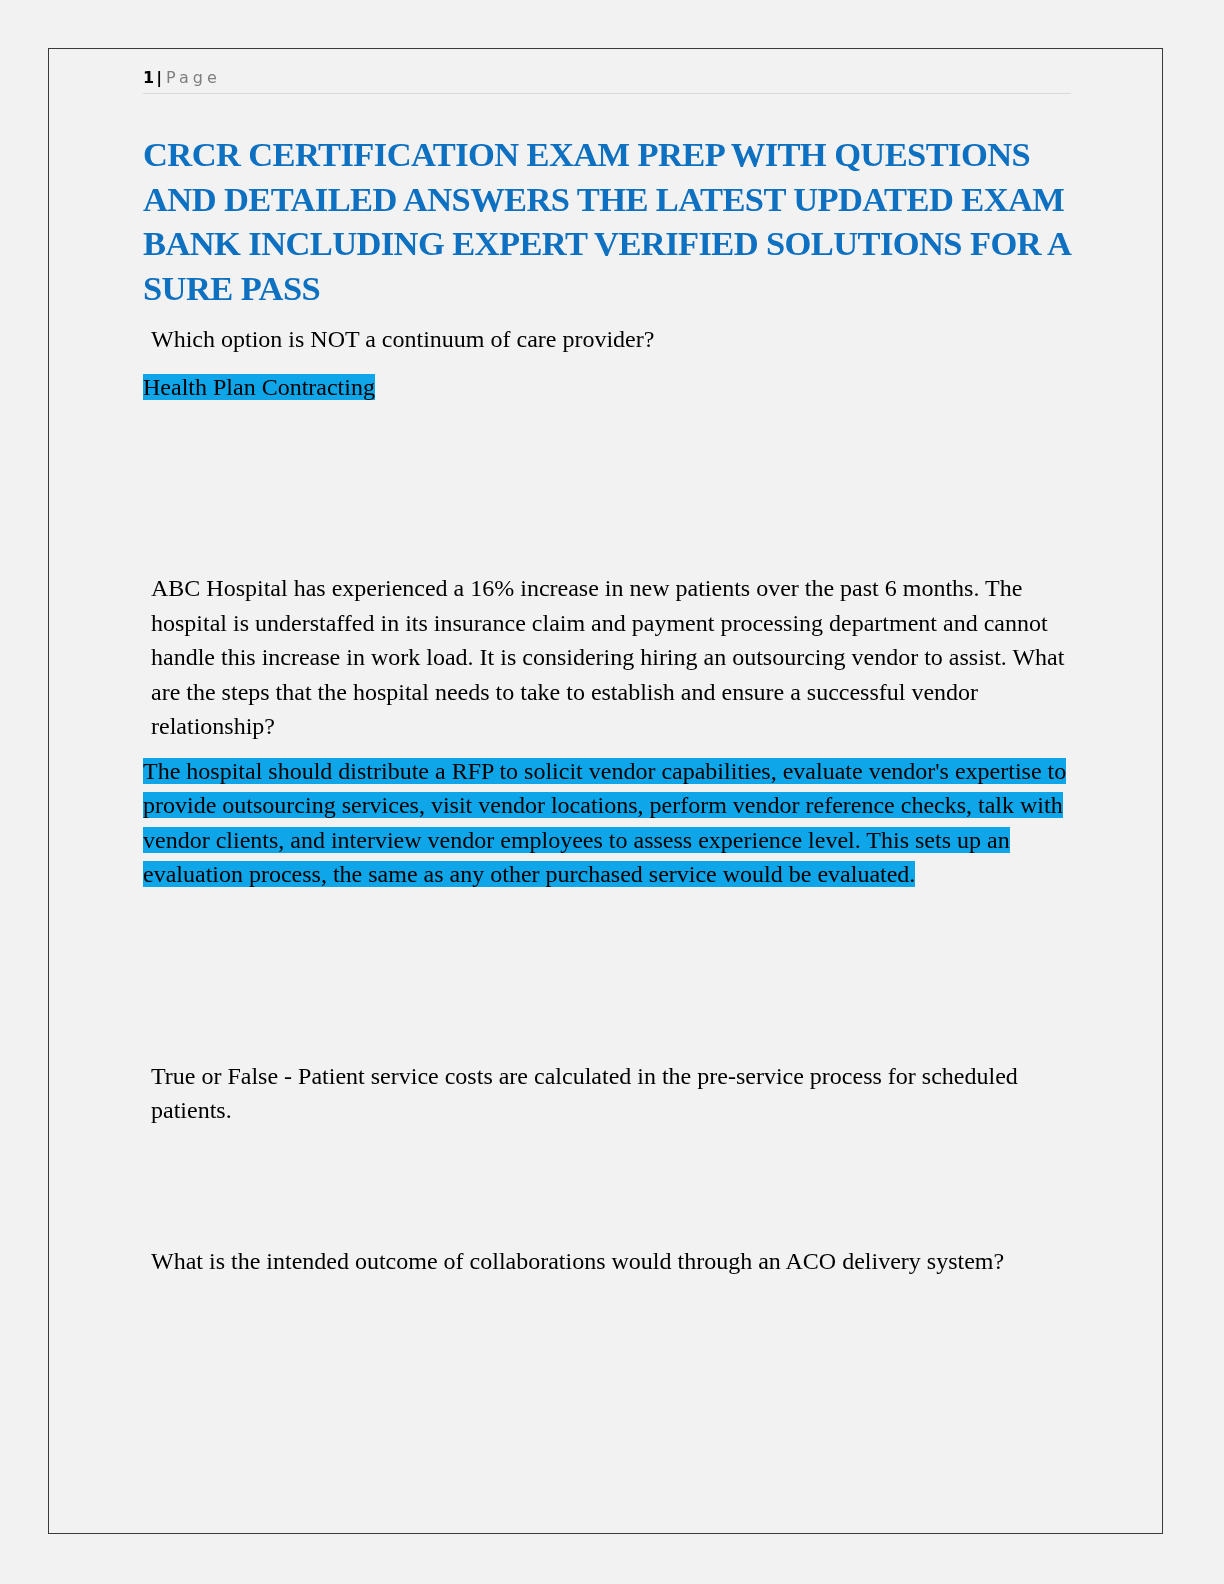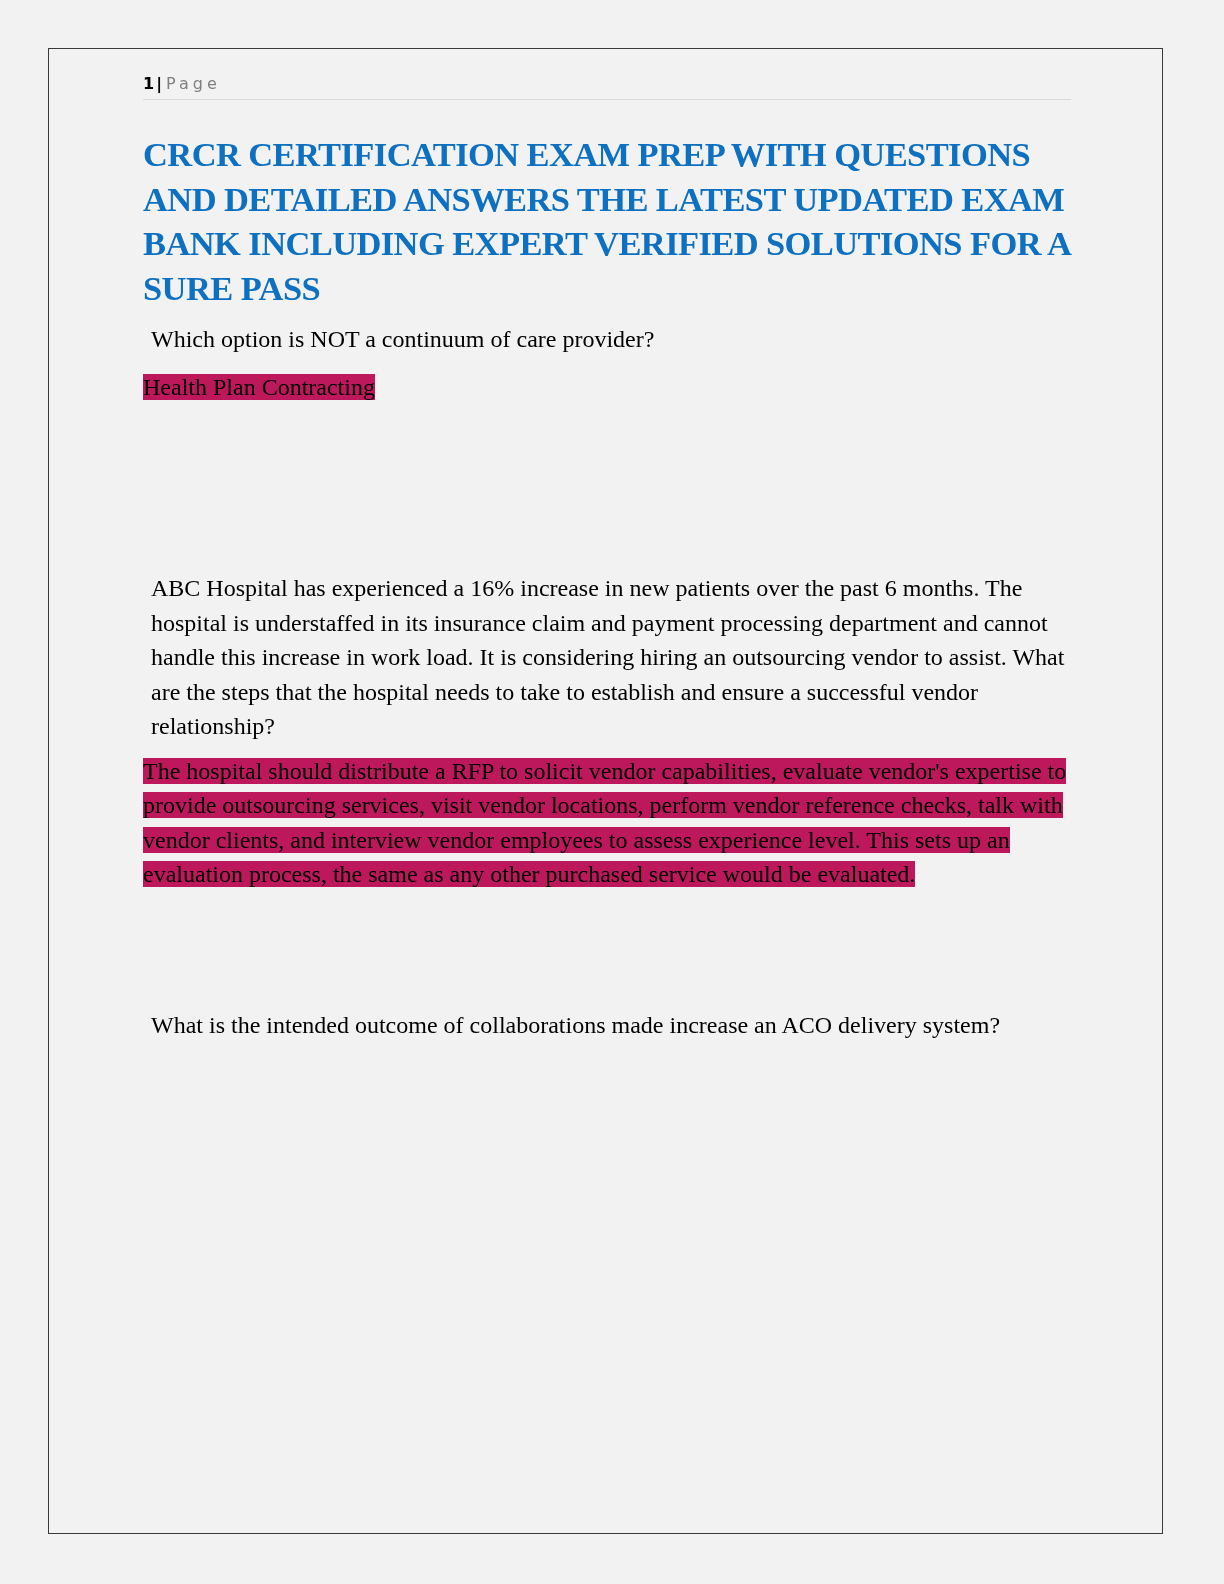--- a/index.html
+++ b/index.html
@@ -11,21 +11,21 @@
     }
     .page-border {
       position: absolute;
       left: 48px; top: 48px;
       width: 1115px; height: 1486px;
       border: 1.5px solid #3a3a3a;
       box-sizing: border-box;
     }
     .header {
       position: absolute;
-      left: 143px; top: 72px;
+      left: 143px; top: 66px;
       width: 928px;
       height: 27px;
       border-bottom: 1.5px solid #d9d9d9;
       font-family: "DejaVu Sans", sans-serif;
       font-size: 16px;
       line-height: 24px;
     }
     .header .num { font-weight: bold; color: #000; }
     .header .bar { font-weight: bold; color: #000; margin: 0 4px 0 2px; }
     .header .pg { color: #7f7f7f; letter-spacing: 4px; }
@@ -47,35 +47,36 @@
     .q {
       font-size: 24px;
       line-height: 34.5px;
       margin: 8px;
     }
     .a {
       font-size: 24px;
       line-height: 34.5px;
       margin: 0;
     }
-    .hl { background: #be185d; }
+    .hl { background: #0ea5e9; }
   </style>
 </head>
 <body>
 
 <div class="page-border"></div>
 
 <div class="header">
   <span class="num">1</span><span class="bar">|</span><span class="pg">Page</span>
 </div>
 
 <div class="content">
   <h1 class="title">CRCR CERTIFICATION EXAM PREP WITH QUESTIONS AND DETAILED ANSWERS THE LATEST UPDATED EXAM BANK INCLUDING EXPERT VERIFIED SOLUTIONS FOR A SURE PASS</h1>
 
   <p class="q" style="margin-top:12px;">Which option is NOT a continuum of care provider?</p>
   <p class="a" style="margin-top:13px;"><span class="hl">Health Plan Contracting</span></p>
 
   <p class="q" style="margin-top:167px;">ABC Hospital has experienced a 16% increase in new patients over the past 6 months. The hospital is understaffed in its insurance claim and payment processing department and cannot handle this increase in work load. It is considering hiring an outsourcing vendor to assist. What are the steps that the hospital needs to take to establish and ensure a successful vendor relationship?</p>
   <p class="a" style="margin-top:10px;"><span class="hl">The hospital should distribute a RFP to solicit vendor capabilities, evaluate vendor's expertise to provide outsourcing services, visit vendor locations, perform vendor reference checks, talk with vendor clients, and interview vendor employees to assess experience level. This sets up an evaluation process, the same as any other purchased service would be evaluated.</span></p>
 
+  <p class="q" style="margin-top:167px;">True or False - Patient service costs are calculated in the pre-service process for scheduled patients.</p>
 
-  <p class="q" style="margin-top:116px;">What is the intended outcome of collaborations made increase an ACO delivery system?</p>
+  <p class="q" style="margin-top:116px;">What is the intended outcome of collaborations would through an ACO delivery system?</p>
 </div>
 
 </body></html>

